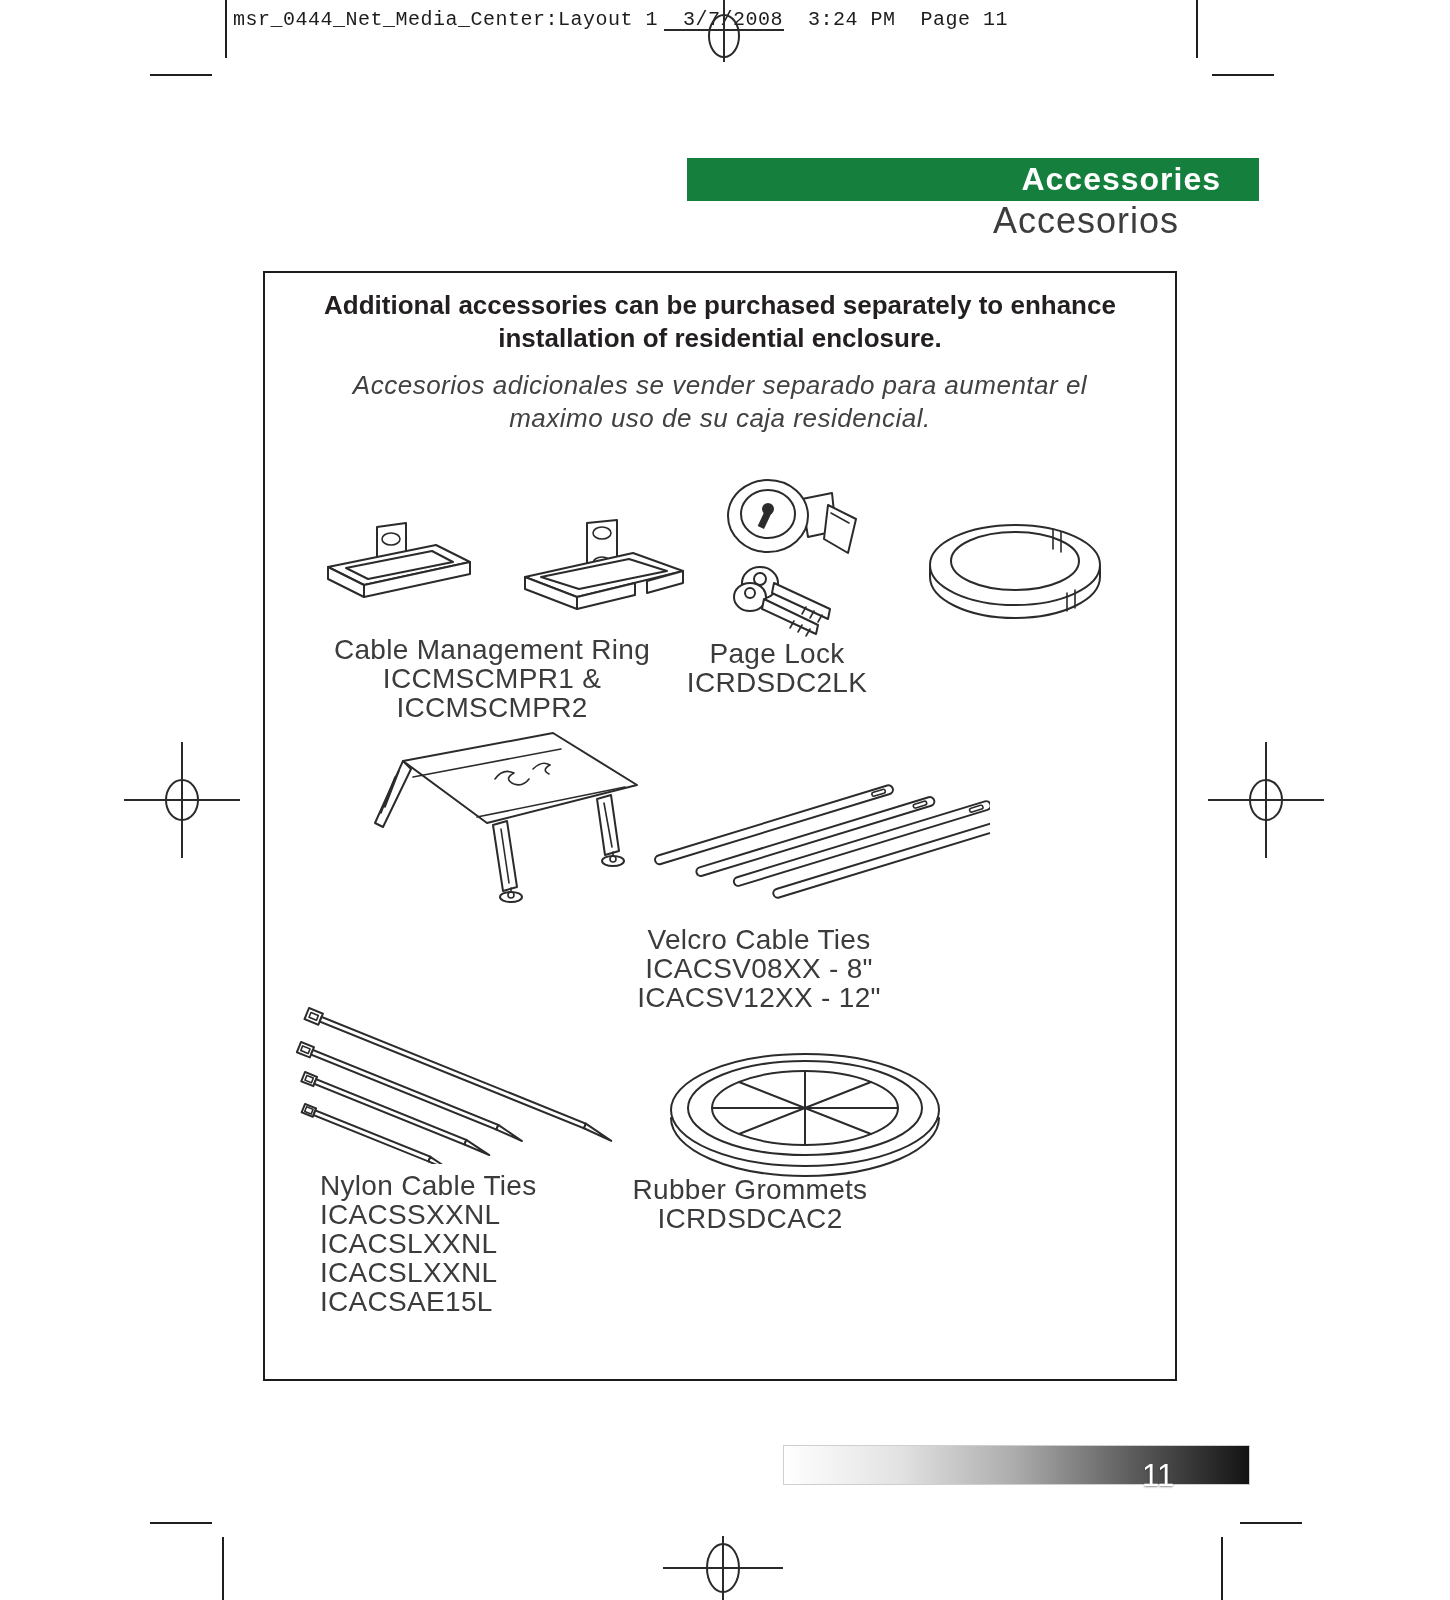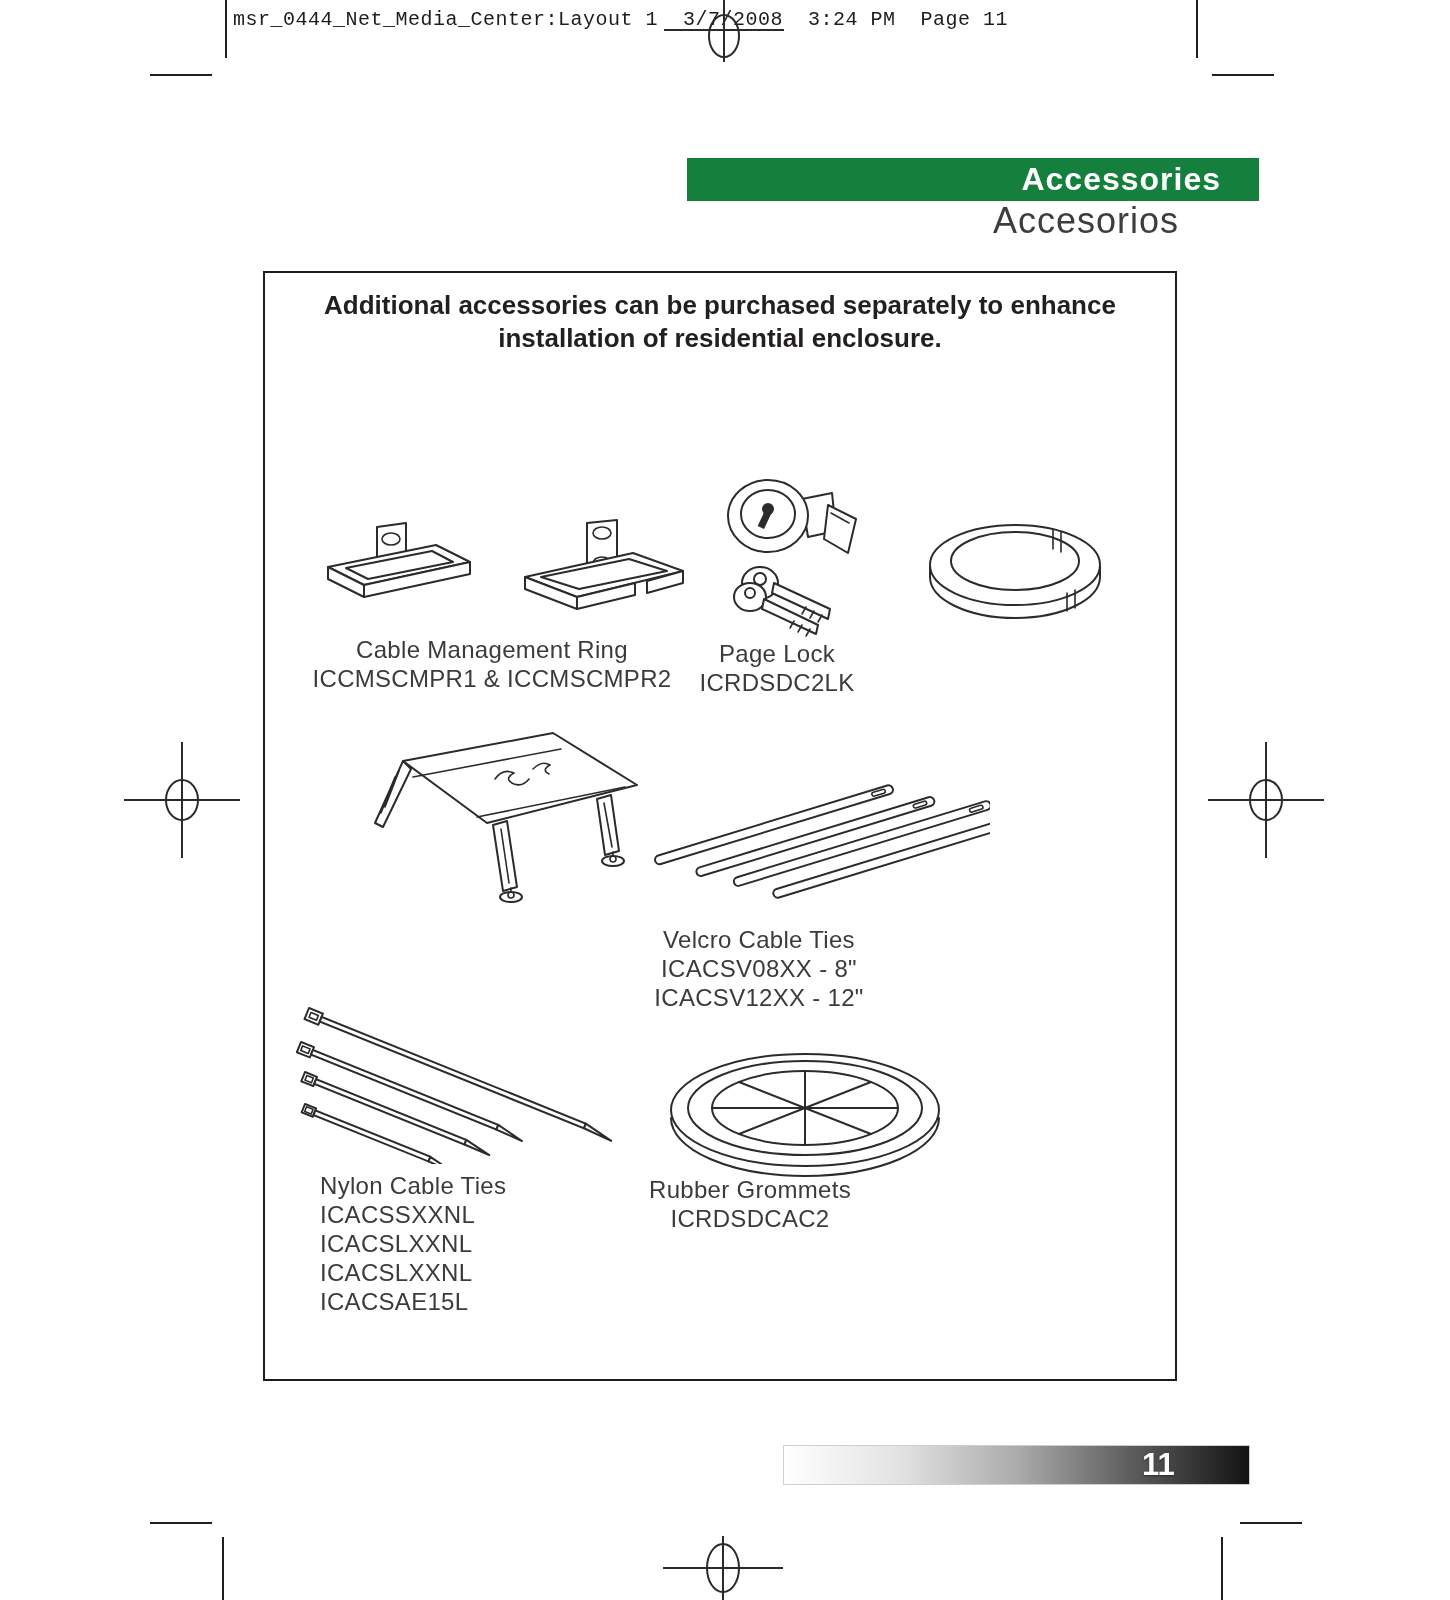--- a/index.html
+++ b/index.html
@@ -18,35 +18,35 @@
   .banner span{color:#ffffff;font-size:32px;font-weight:800;letter-spacing:1px;}
   .subtitle{position:absolute;left:687px;top:200px;width:492px;text-align:right;
             font-size:36px;color:#3d3d3f;letter-spacing:1px;}
   
   .content-box{position:absolute;left:263px;top:248px;width:914px;height:1110px;
                border:2px solid #1c1c1e;box-sizing:border-box;margin-top:23px;}
   .intro-en{position:absolute;left:0;top:16px;width:100%;text-align:center;
             font-size:26px;font-weight:bold;color:#231f20;line-height:33px;}
   .intro-es{position:absolute;left:0;top:96px;width:100%;text-align:center;
             font-size:26px;font-style:italic;color:#414143;line-height:33px;letter-spacing:0.5px;}
-  .label{position:absolute;font-size:24px;color:#3b3b3d;line-height:29px;letter-spacing:0.3px;}
+  .label{position:absolute;font-size:28px;color:#3b3b3d;line-height:29px;letter-spacing:0.3px;}
   .label.center{text-align:center;}
   .label.left{text-align:left;}
   
   svg.art{position:absolute;}
   svg.art path,svg.art ellipse,svg.art circle,svg.art rect,svg.art line,svg.art polygon{
     stroke:#2b2b2d;stroke-width:2;fill:none;stroke-linejoin:round;stroke-linecap:round;}
   svg.art .f{fill:#ffffff;}
   svg.art .ink{fill:#2b2b2d;stroke:none;}
   svg.art .thin{stroke-width:1.6;}
   
   .page-bar{position:absolute;left:783px;top:1445px;width:467px;height:40px;
             border:1px solid #cfcfcf;box-sizing:border-box;
             background:linear-gradient(90deg,#ffffff 0%,#e2e2e2 25%,#ababab 50%,#5c5c5c 75%,#131313 100%);}
-  .page-bar span{position:absolute;left:358px;top:1px;color:#ffffff;font-size:31px;font-weight:bold;
+  .page-bar span{position:absolute;left:358px;top:12px;color:#ffffff;font-size:31px;font-weight:normal;
                  text-shadow:0 1px 2px rgba(0,0,0,0.45);}
 </style>
 </head>
 <body>
 
 <div class="sheet">
 
   <div class="print-header">msr_0444_Net_Media_Center:Layout 1  3/7/2008  3:24 PM  Page 11</div>
 
   <div class="mark" style="left:225px;top:0;width:2px;height:58px;"></div>
@@ -82,20 +82,24 @@
   <div class="banner">
     <span>Accessories</span>
   </div>
   <div class="subtitle">Accesorios</div>
 
   <div class="content-box">
 
     <div class="intro-en">
       <div>Additional accessories can be purchased separately to enhance</div>
       <div>installation of residential enclosure.</div>
+    </div>
+    <div class="intro-es">
+      <div>Accesorios adicionales se vender separado para aumentar el</div>
+      <div>maximo uso de su caja residencial.</div>
     </div>
 
     <svg class="art" style="left:55px;top:242px;" width="395" height="120" viewBox="0 0 395 120">
       <g>
         <path class="f" d="M57,12 L86,8 L86,62 L57,66 Z"></path>
         <ellipse class="thin" cx="71" cy="24" rx="9" ry="6"></ellipse>
         <ellipse class="thin" cx="71" cy="52" rx="9" ry="6"></ellipse>
         <path class="f" d="M8,52 L116,30 L150,47 L44,70 Z"></path>
         <path class="f" d="M26,53 L112,36 L133,47 L48,64 Z"></path>
         <path class="f" d="M8,52 L8,64 L44,82 L44,70 Z"></path>

